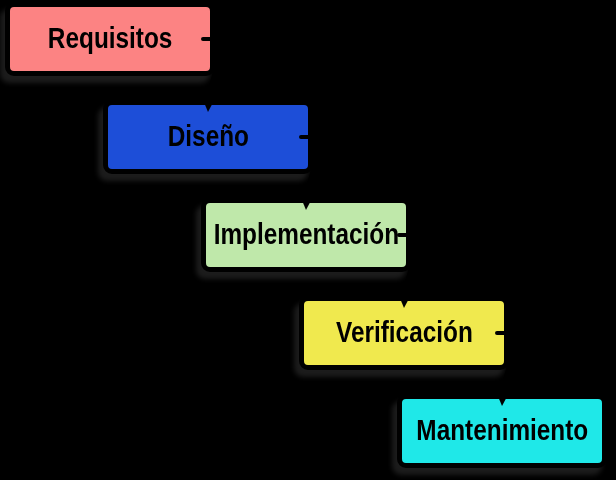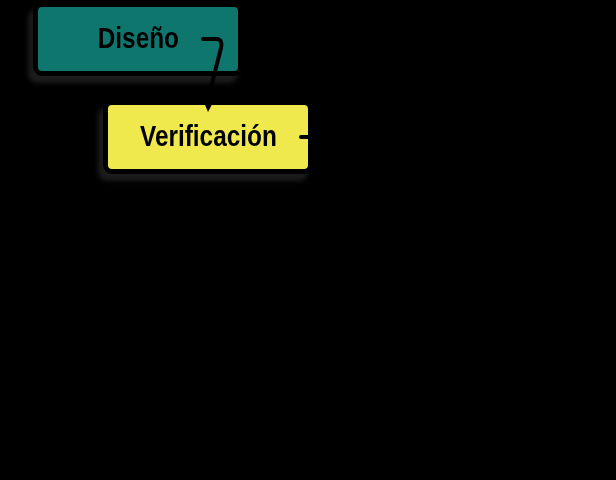--- a/index.html
+++ b/index.html
@@ -61,30 +61,39 @@
   .connector-layer polygon {
     fill: #000;
     stroke: none;
   }
 </style>
 </head>
 <body>
 
 <div class="canvas">
 
+  <div class="stage-box" style="background-color: rgb(252, 131, 131);">
+    <span class="stage-label">Requisitos</span>
+  </div>
 
-  <div class="stage-box" style="background-color: #0f766e; margin-left: 28px;">
+  <div class="stage-box" style="background-color: #1d4ed8;">
     <span class="stage-label">Diseño</span>
   </div>
 
+  <div class="stage-box" style="background-color: rgb(191, 232, 170);">
+    <span class="stage-label">Implementación</span>
+  </div>
 
   <div class="stage-box" style="background-color: rgb(240, 233, 78); align-items: center;">
     <span class="stage-label">Verificación</span>
   </div>
 
+  <div class="stage-box" style="background-color: rgb(31, 232, 232);">
+    <span class="stage-label">Mantenimiento</span>
+  </div>
 
   <svg class="connector-layer" viewBox="0 0 616 480" xmlns="http://www.w3.org/2000/svg">
     <g>
       <path d="M 203 39 L 217 39 Q 223 40 221 48 L 209 95"></path>
       <polygon points="201,95 217,95 208,112"></polygon>
     </g>
     <g>
       <path d="M 301 137 L 315 137 Q 321 138 319 146 L 307 193"></path>
       <polygon points="299,193 315,193 306,210"></polygon>
     </g>

